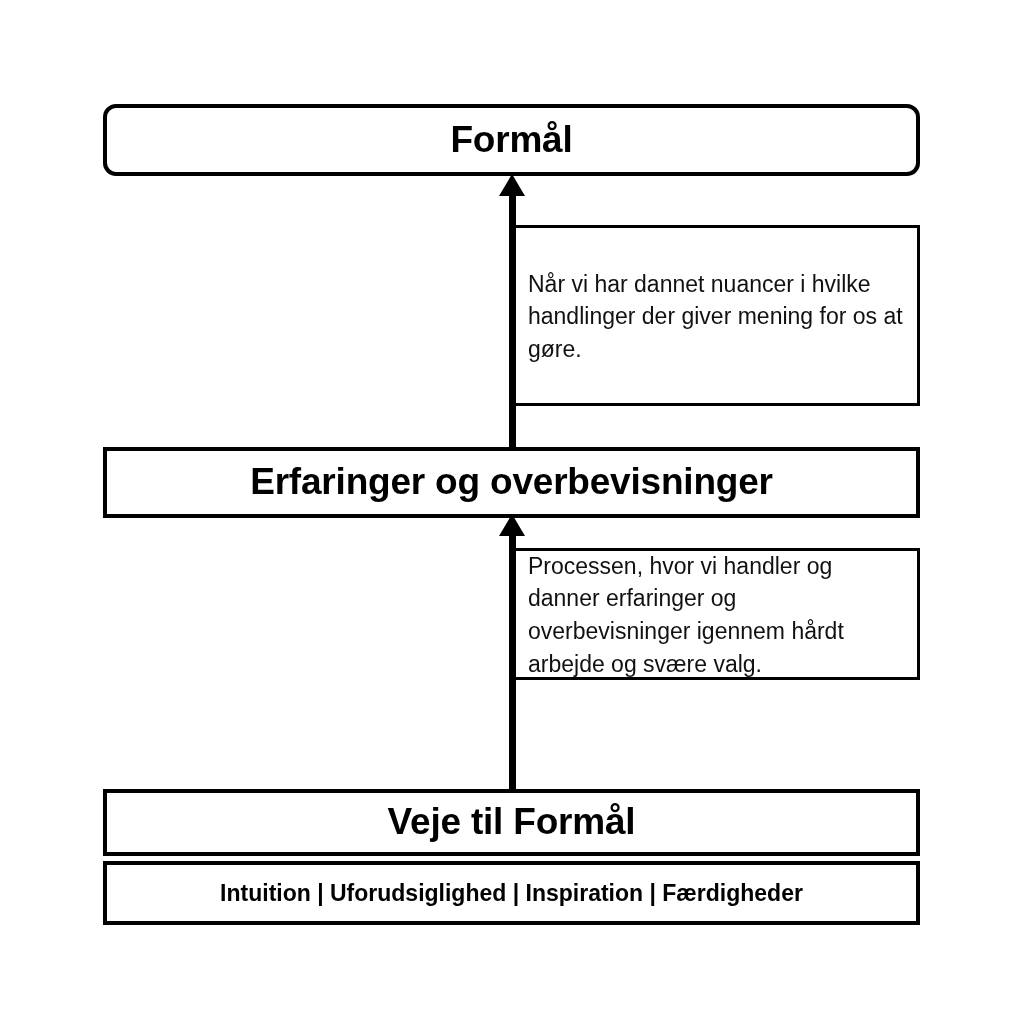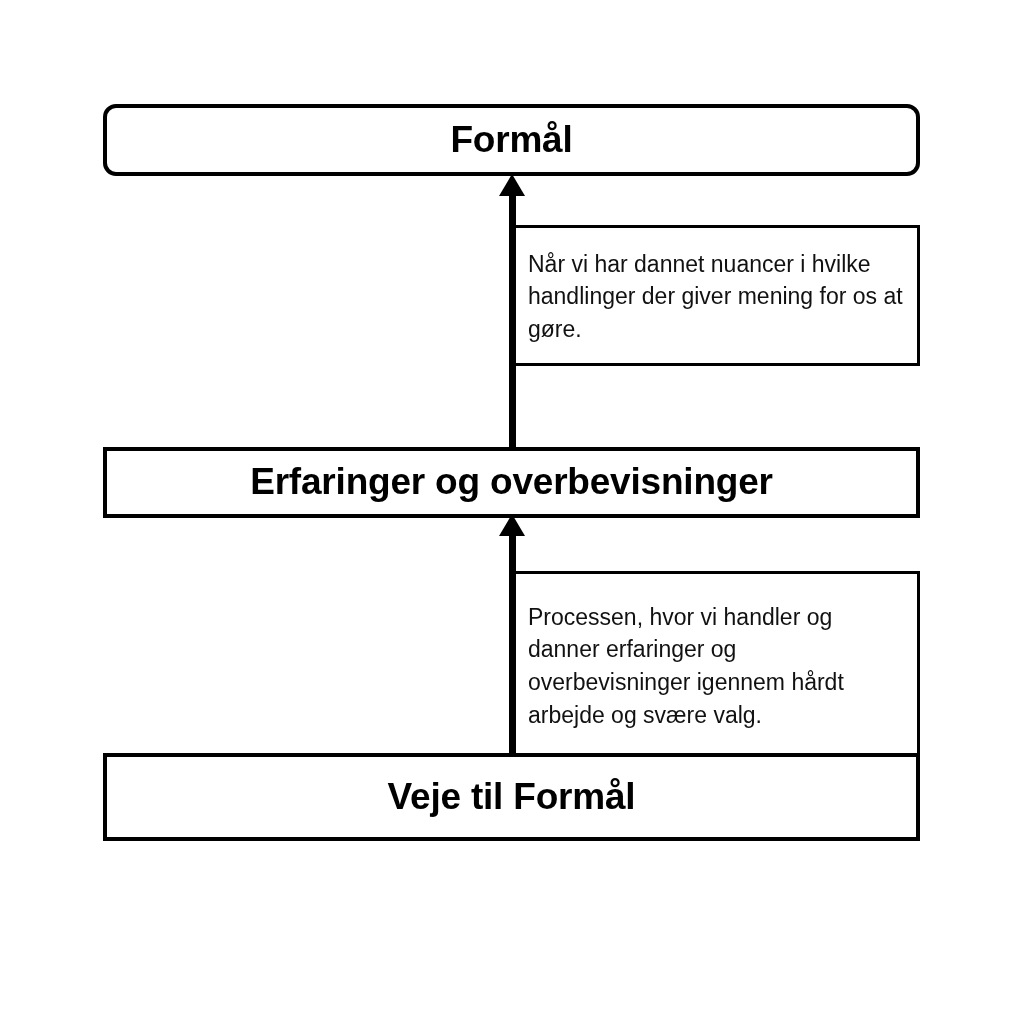--- a/index.html
+++ b/index.html
@@ -38,21 +38,21 @@
     font-weight: bold;
     font-size: 37px;
     letter-spacing: -0.2px;
     text-align: center;
     line-height: 1.1;
     font-family: "Liberation Sans", sans-serif;
   }
 
   #box-formaal   { top: 104px; height: 72px; border-radius: 13px; }
   #box-erfaring  { top: 447px; height: 71px; align-items: center; }
-  #box-veje      { top: 753px; height: 88px; }
+  #box-veje      { top: 789px; height: 67px; }
   #box-veje-sub  { top: 861px; height: 64px; }
 
   .sub-label {
     font-weight: bold;
     font-size: 23px;
     text-align: center;
     line-height: 1.15;
     font-family: "Liberation Sans", sans-serif;
   }
 
@@ -68,22 +68,22 @@
     display: flex;
     align-items: center;
   }
   .note-text {
     font-size: 23px;
     line-height: 1.42;
     font-weight: normal;
     color: #111111;
     font-family: "Liberation Sans", sans-serif;
   }
-  #note-1 { top: 225px; height: 141px; }
-  #note-2 { top: 571px; height: 188px; }
+  #note-1 { top: 225px; height: 181px; }
+  #note-2 { top: 548px; height: 132px; }
 
   
   .connector {
     position: absolute;
     left: 509px;
     width: 7px;
     background: #000000;
   }
   #connector-1 { top: 186px; height: 262px; }
   #connector-2 { top: 525px; height: 266px; }
@@ -124,14 +124,17 @@
   <div class="arrowhead" id="arrowhead-2"></div>
 
   <div class="note-box" id="note-2">
     <span class="note-text">Processen, hvor vi handler og danner erfaringer og overbevisninger igennem hårdt arbejde og svære valg.</span>
   </div>
 
   <div class="stage-box" id="box-veje">
     <span class="stage-label">Veje til Formål</span>
   </div>
 
+  <div class="stage-box" id="box-veje-sub">
+    <span class="sub-label">Intuition | Uforudsiglighed | Inspiration | Færdigheder</span>
+  </div>
 
 </div>
 
 </body></html>

